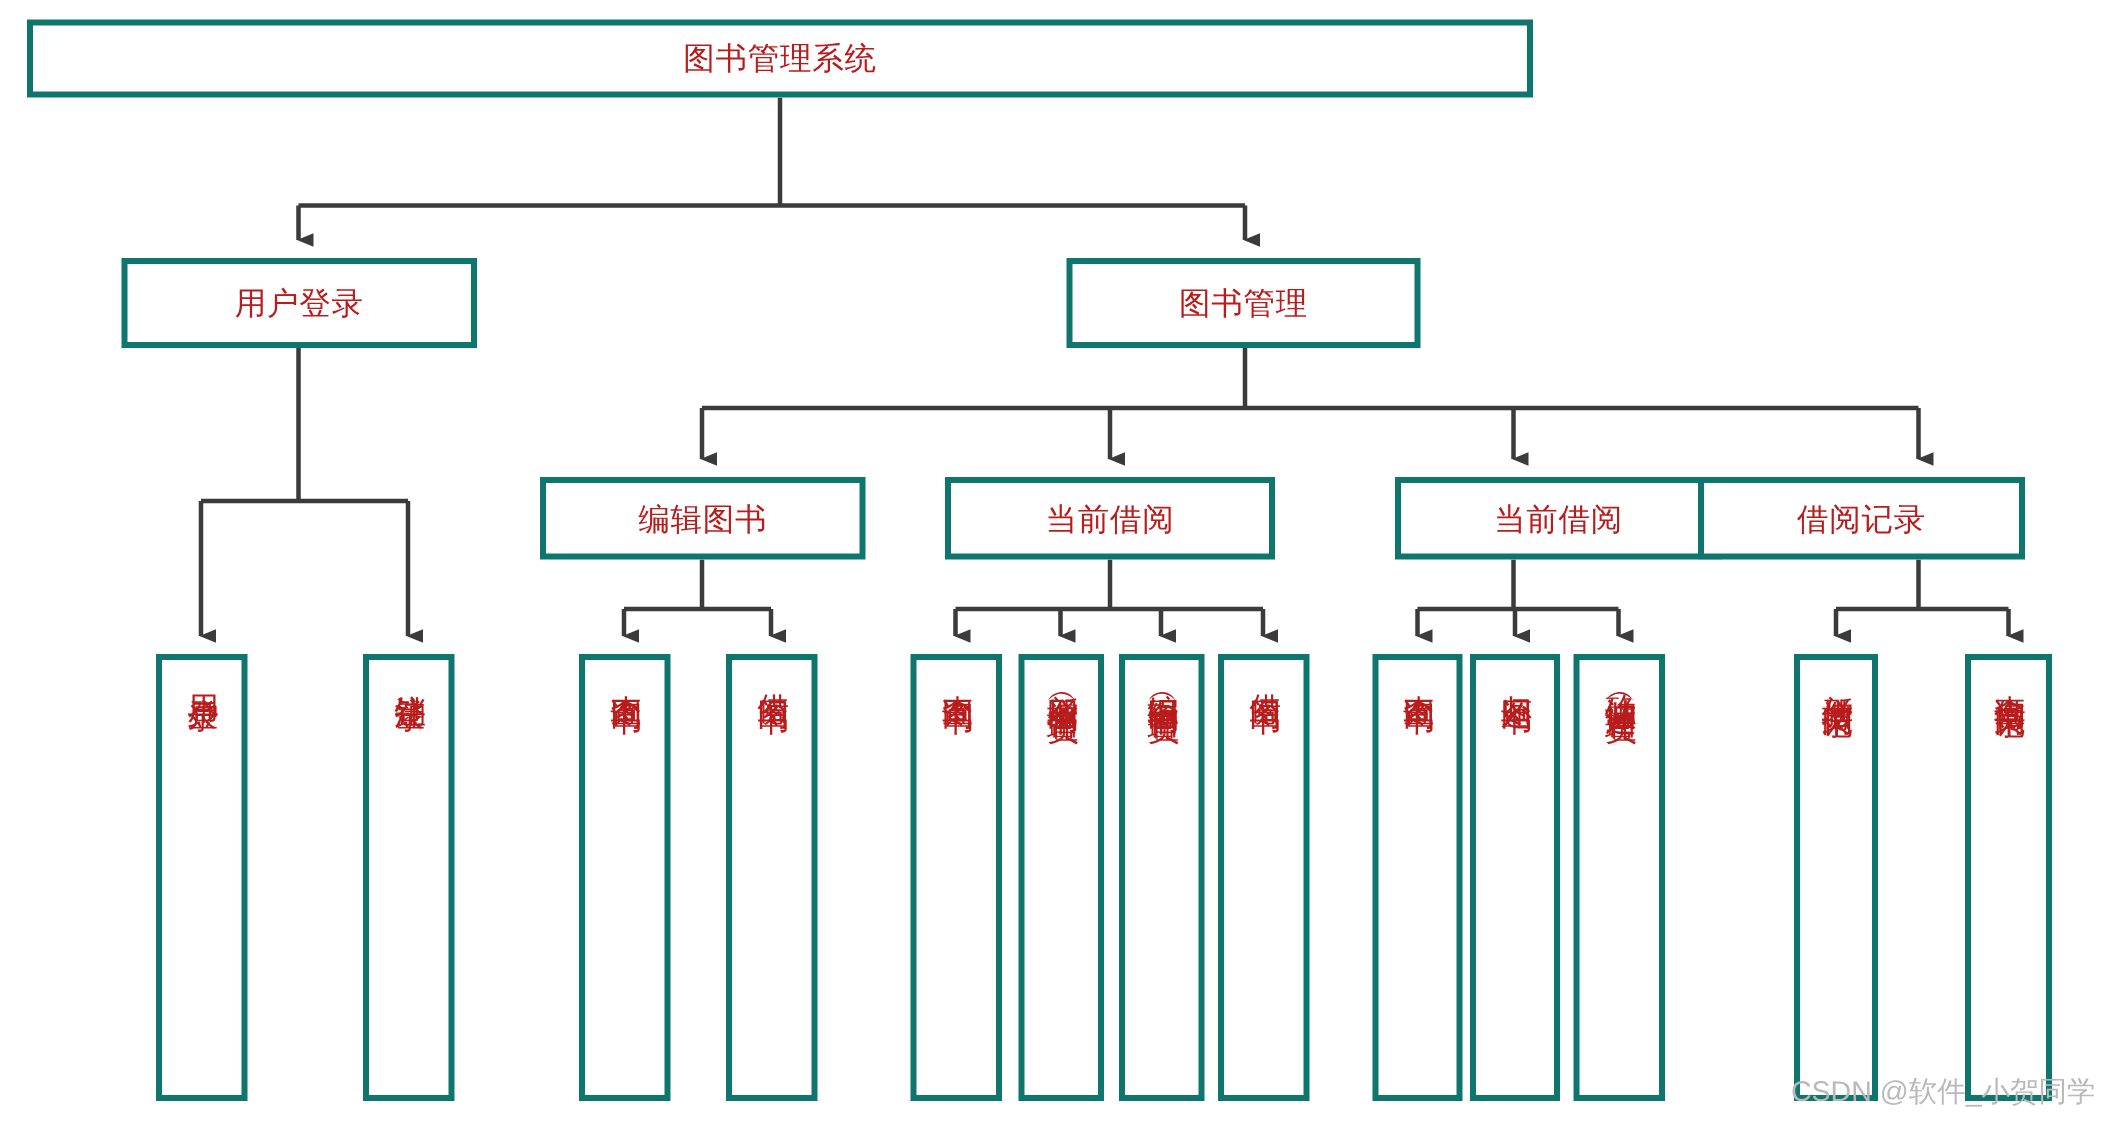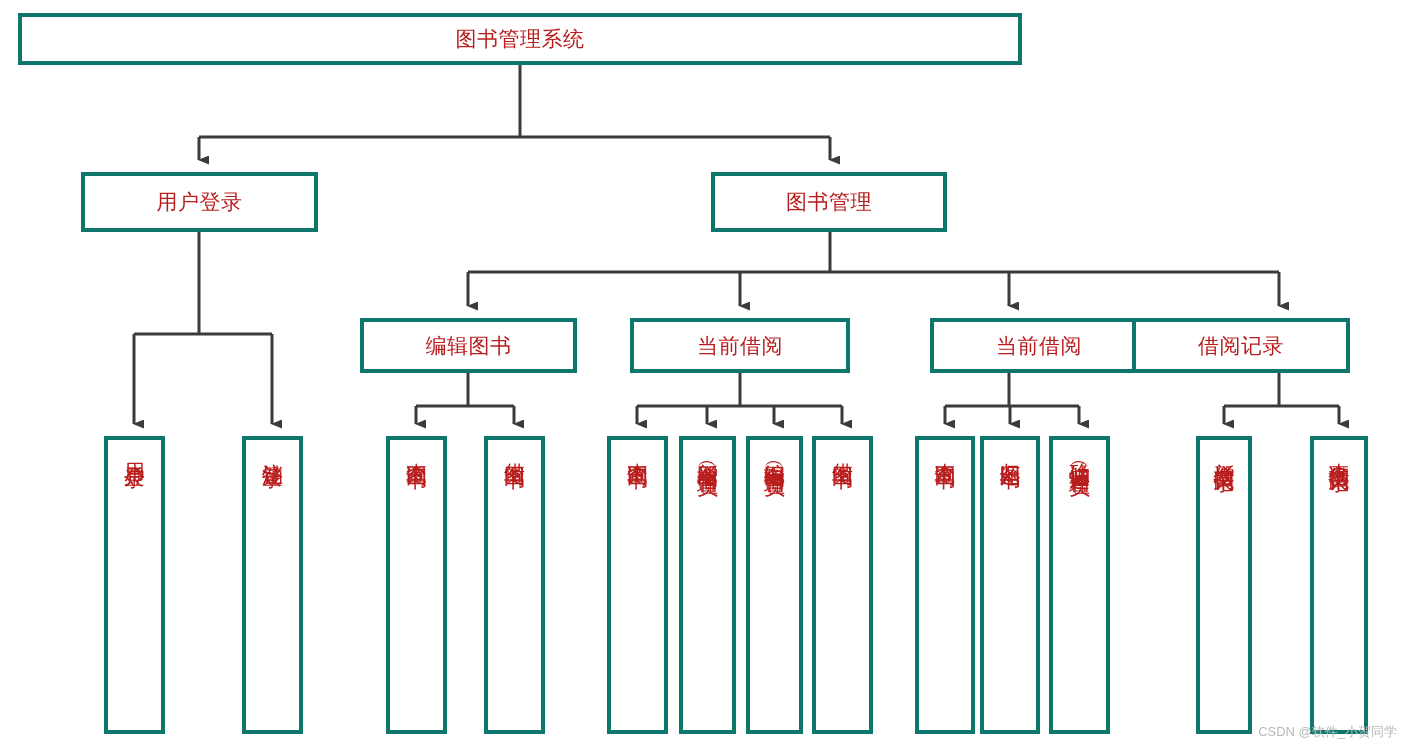--- a/index.html
+++ b/index.html
@@ -55,21 +55,21 @@
     text-align: center;
   }
   .vertical .node-label {
     writing-mode: vertical-rl;
     text-orientation: upright;
   }
   #watermark {
     position: absolute;
     right: 8px;
     bottom: 6px;
-    font-size: 13px;
+    font-size: 19px;
     color: #b9b9b9;
     white-space: nowrap;
     user-select: none;
     pointer-events: none;
   }
 </style>
 </head>
 <body>
 
 <div id="diagram-root">

